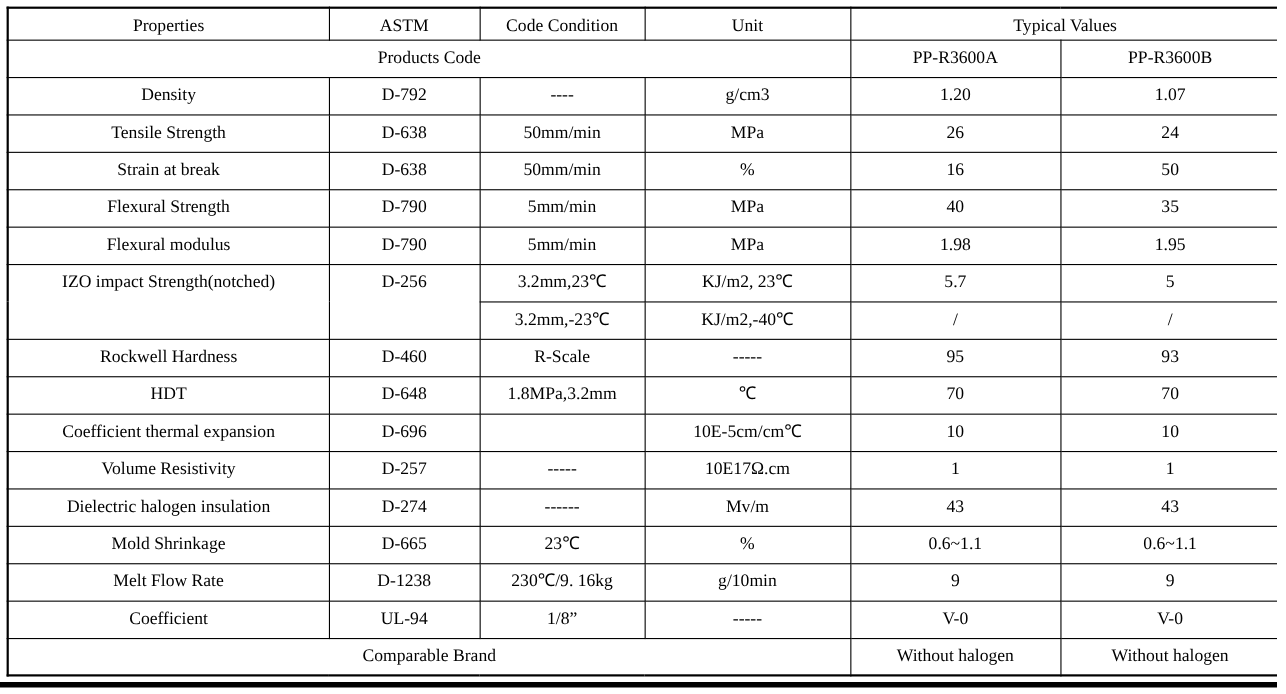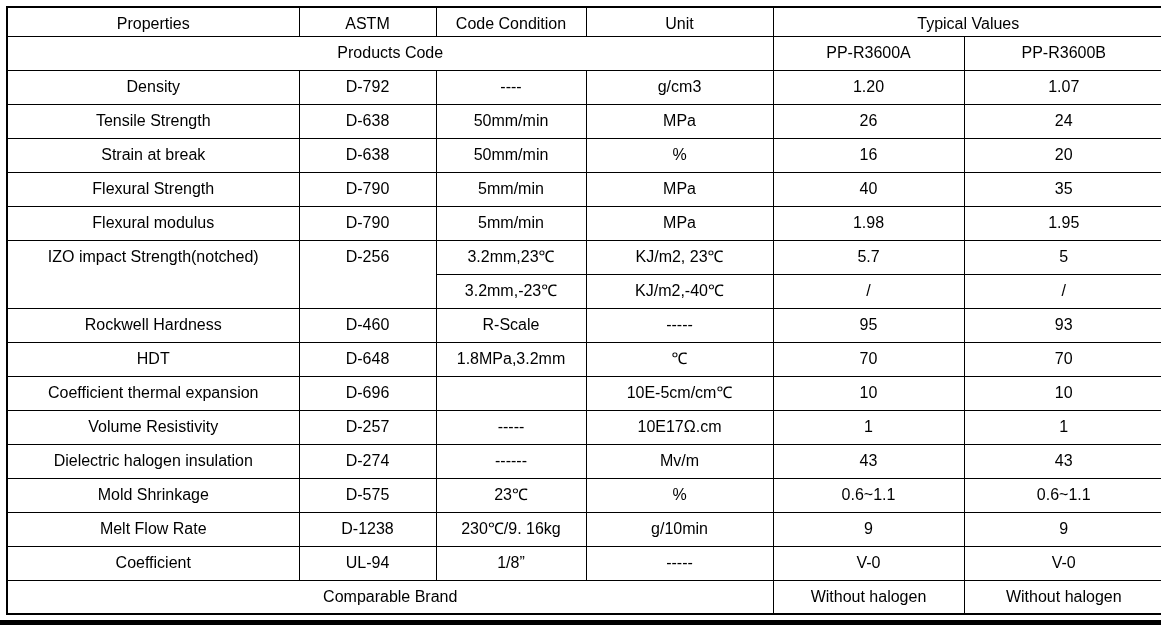--- a/index.html
+++ b/index.html
@@ -2,21 +2,21 @@
 <html><head>
 <meta charset="utf-8">
 <style>
   html, body { margin: 0; padding: 0; background: #ffffff; }
   .canvas {
     position: relative;
     width: 1161px;
     height: 631px;
     background: #ffffff;
     color: #000000;
-    font-family: Liberation Sans, sans-serif;
+    font-family: Liberation Serif, serif;
     overflow: hidden;
   }
   table.spec {
     position: absolute;
     left: 6px;
     top: 6px;
     width: 1157px;
     border-collapse: collapse;
     table-layout: fixed;
     border: 2px solid #000000;
@@ -93,21 +93,21 @@
       <td>26</td>
       <td>24</td>
     </tr>
 
     <tr class="row">
       <td class="prop">Strain at break</td>
       <td>D-638</td>
       <td>50mm/min</td>
       <td>%</td>
       <td>16</td>
-      <td>20</td>
+      <td>50</td>
     </tr>
 
     <tr class="row">
       <td class="prop">Flexural Strength</td>
       <td>D-790</td>
       <td>5mm/min</td>
       <td>MPa</td>
       <td>40</td>
       <td>35</td>
     </tr>
@@ -177,21 +177,21 @@
       <td class="prop">Dielectric halogen insulation</td>
       <td>D-274</td>
       <td>------</td>
       <td>Mv/m</td>
       <td>43</td>
       <td>43</td>
     </tr>
 
     <tr class="row">
       <td class="prop">Mold Shrinkage</td>
-      <td>D-575</td>
+      <td>D-665</td>
       <td>23℃</td>
       <td>%</td>
       <td>0.6~1.1</td>
       <td>0.6~1.1</td>
     </tr>
 
     <tr class="row">
       <td class="prop">Melt Flow Rate</td>
       <td>D-1238</td>
       <td>230℃/9. 16kg</td>

